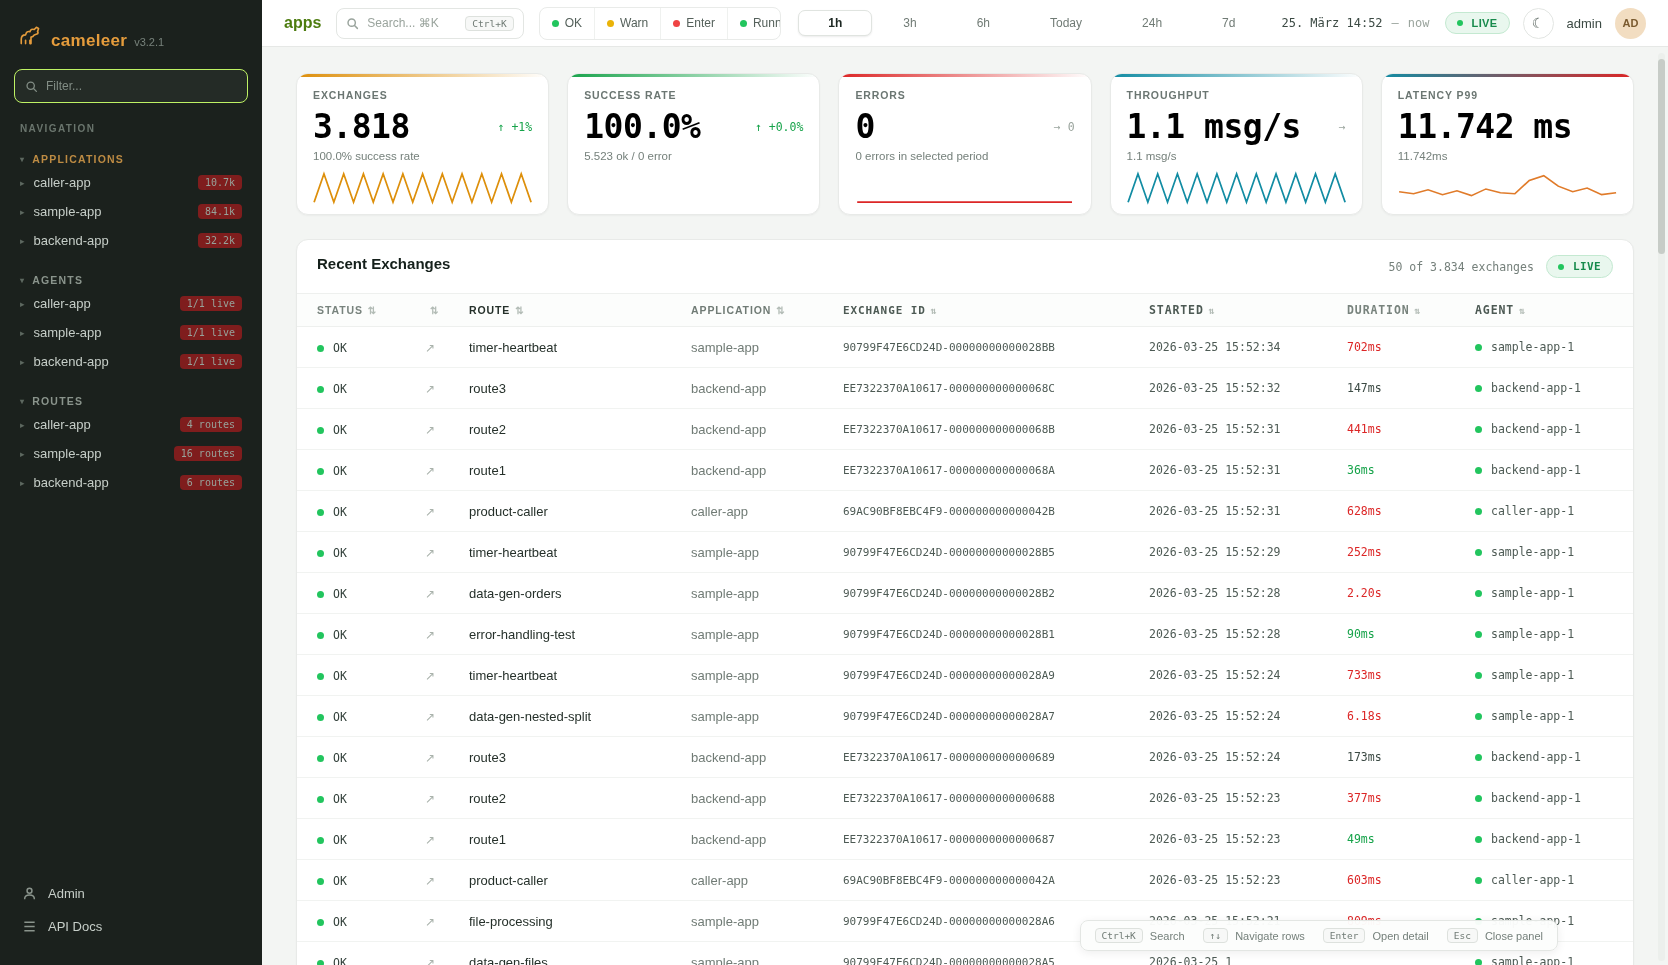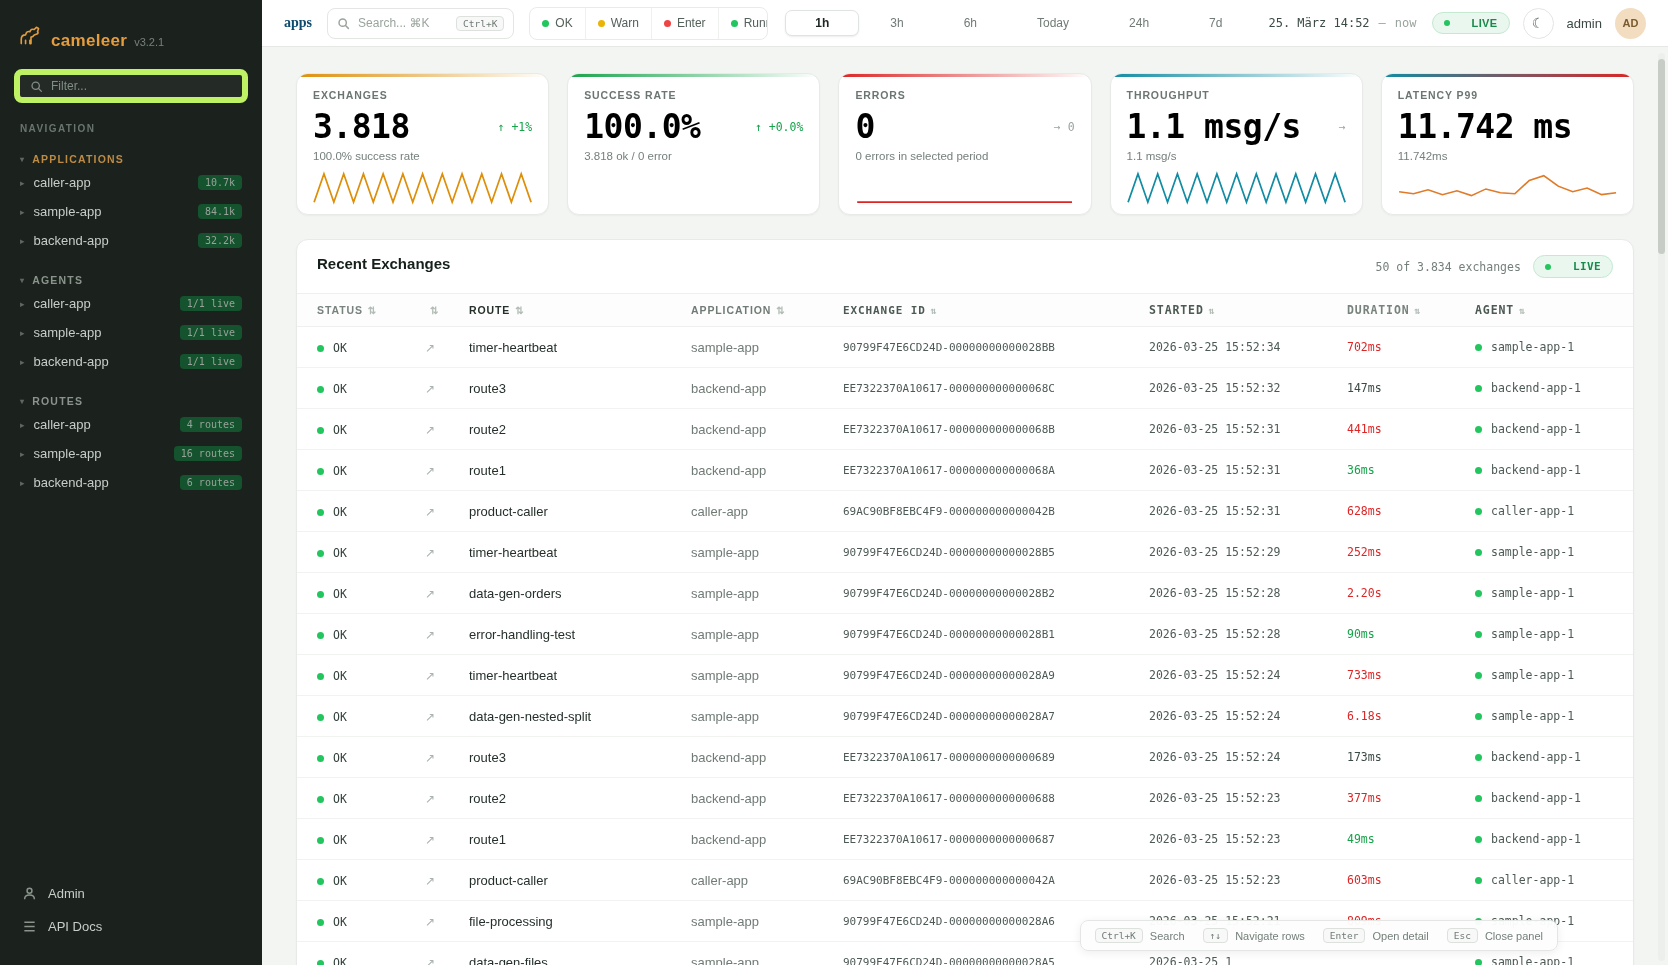--- a/index.html
+++ b/index.html
@@ -10,55 +10,55 @@
   input { font:inherit; outline:none; }
 
   .app { display:flex; height:100%; }
 
   
   .sidebar { width:262px; min-width:262px; background:#1b211d; color:#c6cec8; display:flex; flex-direction:column; padding:14px 12px 20px; }
   .logo-row { display:flex; align-items:baseline; gap:7px; padding:6px 6px 18px; }
   .logo-ic { align-self:center; width:26px; height:22px; }
   .logo-name { color:#e59c3c; font-weight:bold; font-size:17px; letter-spacing:.3px; }
   .logo-ver { color:#77827b; font-size:11px;margin-top:16px; }
-  .filter-box { display:flex; align-items:center; gap:8px; background:#242b26; border:6px solid #bef264; border-radius:8px; height:34px; padding:0 10px; margin:0 2px; }
+  .filter-box { display:flex; align-items:center; gap:8px; background:#242b26; border:1px solid #bef264; border-radius:8px; height:34px; padding:0 10px; margin:0 2px; }
   .filter-box input { flex:1; background:transparent; border:none; color:#aeb7b0; font-size:12px; }
   .filter-box input::placeholder { color:#828d85; }
   .nav-head { font-size:10px; letter-spacing:1.4px; color:#6a756d; margin:20px 8px 0; font-weight:bold; }
   .nav-section { margin-top:16px; }
   .nav-section-title { display:flex; align-items:center; gap:7px; font-size:10.5px; letter-spacing:1.2px; color:#8a948c; padding:3px 8px; font-weight:bold; cursor:pointer; }
   .nav-section-title.accent { color:#bd8b43; }
   .caret { font-size:8px; color:#5d6860; }
   .nav-item { display:flex; align-items:center; gap:9px; padding:7px 8px; border-radius:6px; font-size:13px; color:#c6cec8; cursor:pointer; }
   .chev { color:#5d6860; font-size:9px; }
-  .nav-badge { margin-left:auto; background:#14532d; color:#97a29a; font-size:10px; font-family:"DejaVu Sans Mono",monospace; padding:2px 7px; border-radius:4px; }
+  .nav-badge { margin-left:auto; background:#7f1d1d; color:#97a29a; font-size:10px; font-family:"DejaVu Sans Mono",monospace; padding:2px 7px; border-radius:4px; }
   .sidebar-footer { margin-top:auto; padding:4px 2px 2px; }
   .foot-item { display:flex; align-items:center; gap:11px; padding:9px 8px; font-size:13px; color:#c6cec8; border-radius:6px; cursor:pointer; }
   .foot-item svg { width:15px; height:15px; stroke:#8a948c; fill:none; stroke-width:1.6; }
 
   
   .main { flex:1; display:flex; flex-direction:column; min-width:0; }
   .topbar { height:47px; min-height:47px; background:#ffffff; border-bottom:1px solid #e6e8e6; display:flex; align-items:center; padding:0 22px 0 22px; gap:15px; }
-  .page-label { font-size:14px; font-weight:bold; color:#0c4a6e;font-family:Liberation Serif, serif; }
+  .page-label { font-size:16px; font-weight:bold; color:#4d7c0f; }
   .searchbar { display:flex; align-items:center; gap:8px; border:1px solid #e3e6e3; border-radius:8px; height:31px; padding:0 9px; width:200px; background:#fff; }
   .searchbar svg { width:13px; height:13px; stroke:#9aa49d; fill:none; stroke-width:1.8; }
   .searchbar input { flex:1; border:none; font-size:12px; color:#55615b; width:90px; }
   .searchbar input::placeholder { color:#9aa49d; }
   .kbd { border:1px solid #dde1dd; border-radius:4px; background:#f7f8f7; padding:1px 6px; font-family:"DejaVu Sans Mono",monospace; font-size:9.5px; color:#707b75; white-space:nowrap; }
   .chips { display:flex; border:1px solid #e9ebe9; border-radius:8px; overflow:hidden; background:#fff; }
   .chip { display:flex; align-items:center; gap:6px; padding:0 12px; height:31px; font-size:12px; color:#55615b; border-right:1px solid #eff1ef; cursor:pointer; }
   .chip:last-child { border-right:none; }
   .dot { display:inline-block; width:7px; height:7px; border-radius:50%; background:#22c55e; flex:none; }
   .times { display:flex; align-items:center; gap:2px; padding:2px; }
   .time { padding:5px 29px; font-size:12px; color:#707b75; border-radius:7px; }
   .time.active { background:#fff; color:#1c2722; font-weight:bold; border:1px solid #e0e4e0; box-shadow:0 1px 2px rgba(0,0,0,.08); }
   .daterange { font-family:"DejaVu Sans Mono",monospace; font-size:12px; color:#3c4a44; display:flex; gap:9px; align-items:center; white-space:nowrap; }
   .daterange .dim { color:#9aa49d; }
   .topbar-right { margin-left:auto; display:flex; align-items:center; gap:13px; }
-  .live-pill { display:inline-flex; align-items:center; gap:22px; background:#e9f7ee; border:1px solid #c4e9d1; color:#178a4c; font-size:11px; font-weight:bold; border-radius:999px; padding:4px 11px; letter-spacing:.4px; }
+  .live-pill { display:inline-flex; align-items:center; gap:9px; background:#e9f7ee; border:1px solid #c4e9d1; color:#178a4c; font-size:11px; font-weight:bold; border-radius:999px; padding:4px 11px; letter-spacing:.4px; }
   .live-pill .dot { width:6px; height:6px; }
   .moon-btn { width:31px; height:31px; border:1px solid #e3e6e3; border-radius:999px; display:flex; align-items:center; justify-content:center; color:#55615b; font-size:14px; background:#fff; }
   .user-name { font-size:13px; color:#3c4a44; }
   .avatar { width:31px; height:31px; border-radius:999px; background:#f2ddc1; color:#7a5a2f; font-size:11px; font-weight:bold; display:flex; align-items:center; justify-content:center; cursor:pointer; }
 
   
   .content { flex:1; overflow:hidden; padding:26px 34px 0; position:relative; }
   .cards { display:grid; grid-template-columns:repeat(5,1fr); gap:18px; }
   .card { background:#fff; border:1px solid #e8eae8; border-radius:12px; padding:15px 16px 10px; position:relative; overflow:hidden; height:142px; box-shadow:0 1px 2px rgba(0,0,0,.04); }
   .card-accent { position:absolute; top:0; left:0; right:0; height:3px; }
@@ -282,21 +282,21 @@
               <polyline points="1.0,33 10.0,3 19.0,33 28.0,3 37.0,33 46.0,3 55.0,33 64.0,3 73.0,33 82.0,3 91.0,33 100.0,3 109.0,33 118.0,3 127.0,33 136.0,3 145.0,33 154.0,3 163.0,33 172.0,3 181.0,33 190.0,3 199.0,33" fill="none" stroke="#dd8f0b" stroke-width="1.6"></polyline>
             </svg>
           </div>
           <div class="card">
             <div class="card-accent" style="background: linear-gradient(90deg, rgb(24, 163, 75), rgba(255, 255, 255, 0));"></div>
             <div class="card-title">SUCCESS RATE</div>
             <div class="card-valrow">
               <span class="card-value">100.0%</span>
               <span class="card-delta" style="color: rgb(22, 163, 74);">↑ +0.0%</span>
             </div>
-            <div class="card-sub">3.818 ok / 0 error</div>
+            <div class="card-sub">5.523 ok / 0 error</div>
           </div>
           <div class="card">
             <div class="card-accent" style="background: linear-gradient(90deg, rgb(220, 38, 38), rgba(255, 255, 255, 0));"></div>
             <div class="card-title">ERRORS</div>
             <div class="card-valrow">
               <span class="card-value">0</span>
               <span class="card-delta" style="color: rgb(154, 164, 157);">→ 0</span>
             </div>
             <div class="card-sub">0 errors in selected period</div>
             <svg class="spark" viewBox="0 0 200 36" preserveAspectRatio="none">

